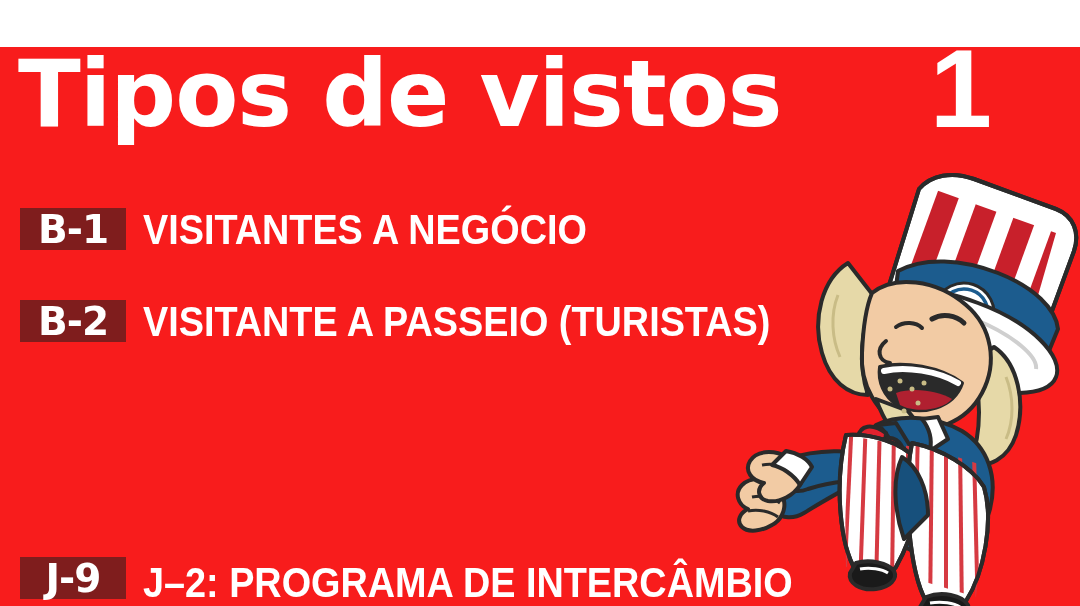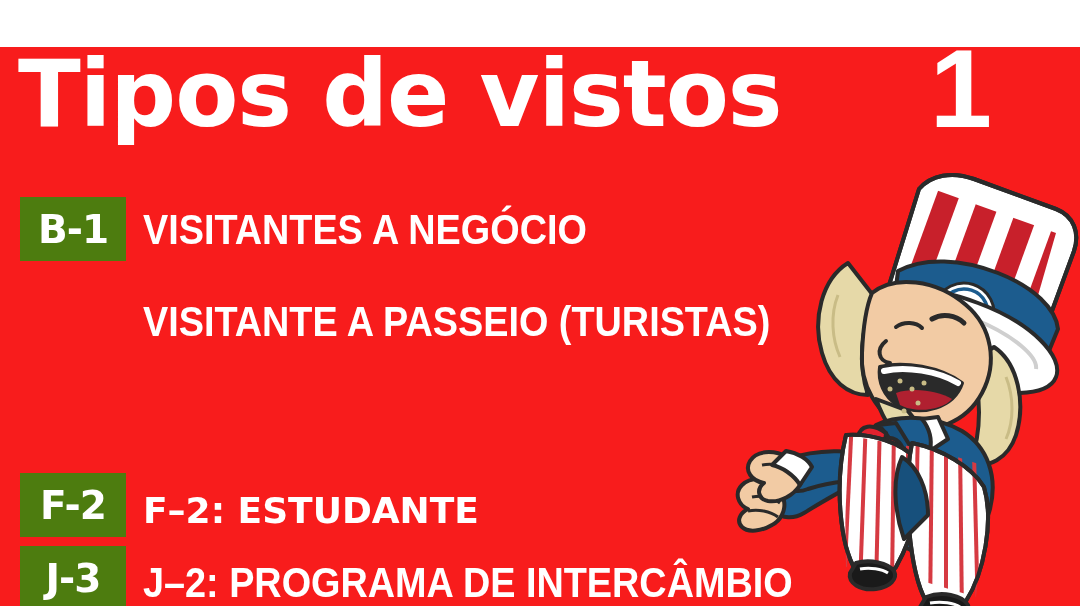--- a/index.html
+++ b/index.html
@@ -49,22 +49,22 @@
     left: 0;
     width: 1080px;
     height: 62px;
     display: flex;
     align-items: center;
   }
   .badge {
     position: absolute;
     left: 20px;
     width: 106px;
-    height: 64px;
-    background: #4d7c0f;
+    height: 42px;
+    background: #7f1d1d;
     box-sizing: border-box;
     display: flex;
     align-items: center;
     justify-content: center;
   }
   .badge-label {
     font-family: "DejaVu Sans", sans-serif;
     font-size: 39px;
     font-weight: 700;
     color: #FFFFFF;
@@ -136,34 +136,31 @@
   <div id="corner-number">1</div>
 
   <div class="visa-row" id="row-0">
     <div class="badge">
       <span class="badge-label">B-1</span>
     </div>
     <div class="row-text cond">VISITANTES A NEGÓCIO</div>
   </div>
 
   <div class="visa-row" id="row-1">
+    <div class="badge">
+      <span class="badge-label">B-2</span>
+    </div>
     <div class="row-text cond">VISITANTE A PASSEIO (TURISTAS)</div>
   </div>
 
 
-  <div class="visa-row" id="row-3">
-    <div class="badge">
-      <span class="badge-label">F-2</span>
-    </div>
-    <div class="row-text geo">F–2: ESTUDANTE</div>
-  </div>
 
   <div class="visa-row" id="row-4">
     <div class="badge">
-      <span class="badge-label">J-3</span>
+      <span class="badge-label">J-9</span>
     </div>
     <div class="row-text cond">J–2: PROGRAMA DE INTERCÂMBIO</div>
   </div>
 
   <div id="badge-partial"></div>
 
   <svg id="mascot" viewBox="0 0 354 486" xmlns="http://www.w3.org/2000/svg">
     <defs>
       <clipPath id="hatClip">
         <path d="M196 18 L330 66 L300 170 L168 122 Z"></path>

